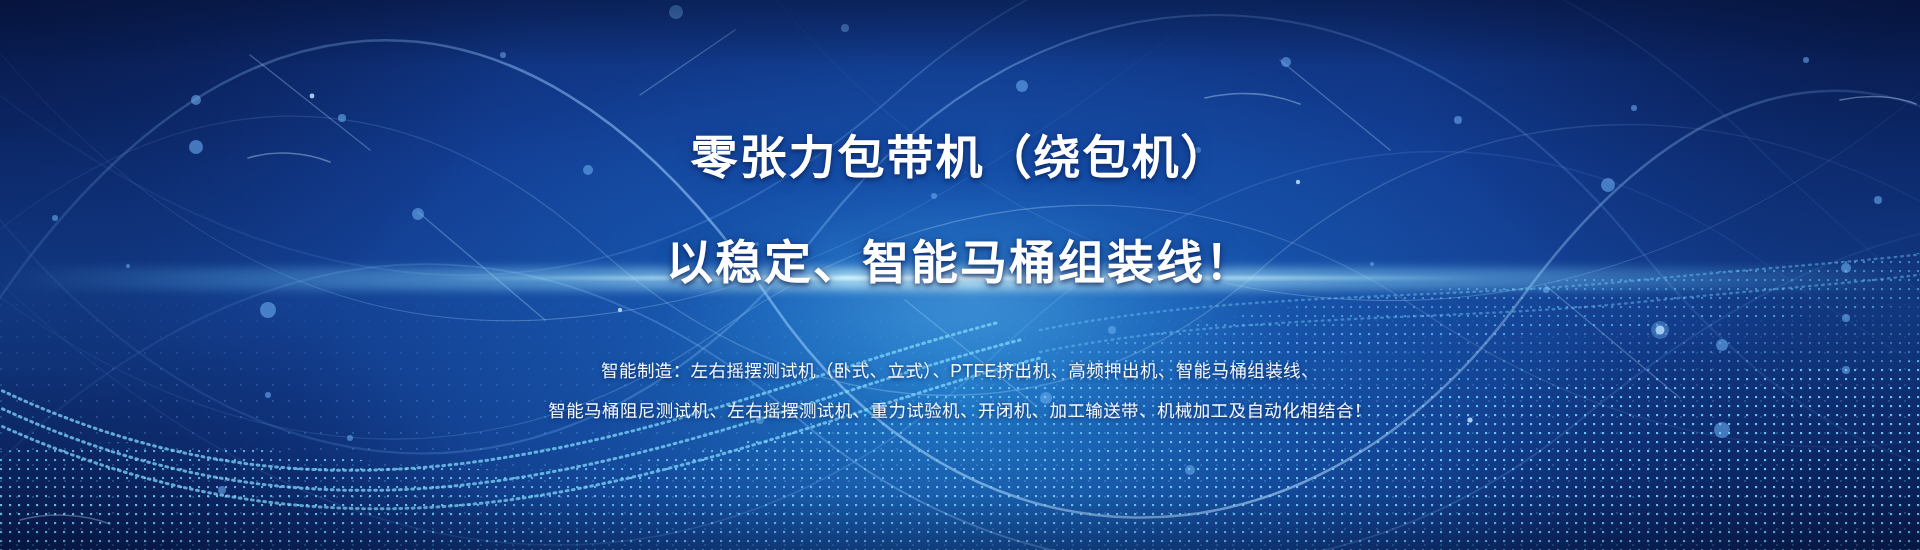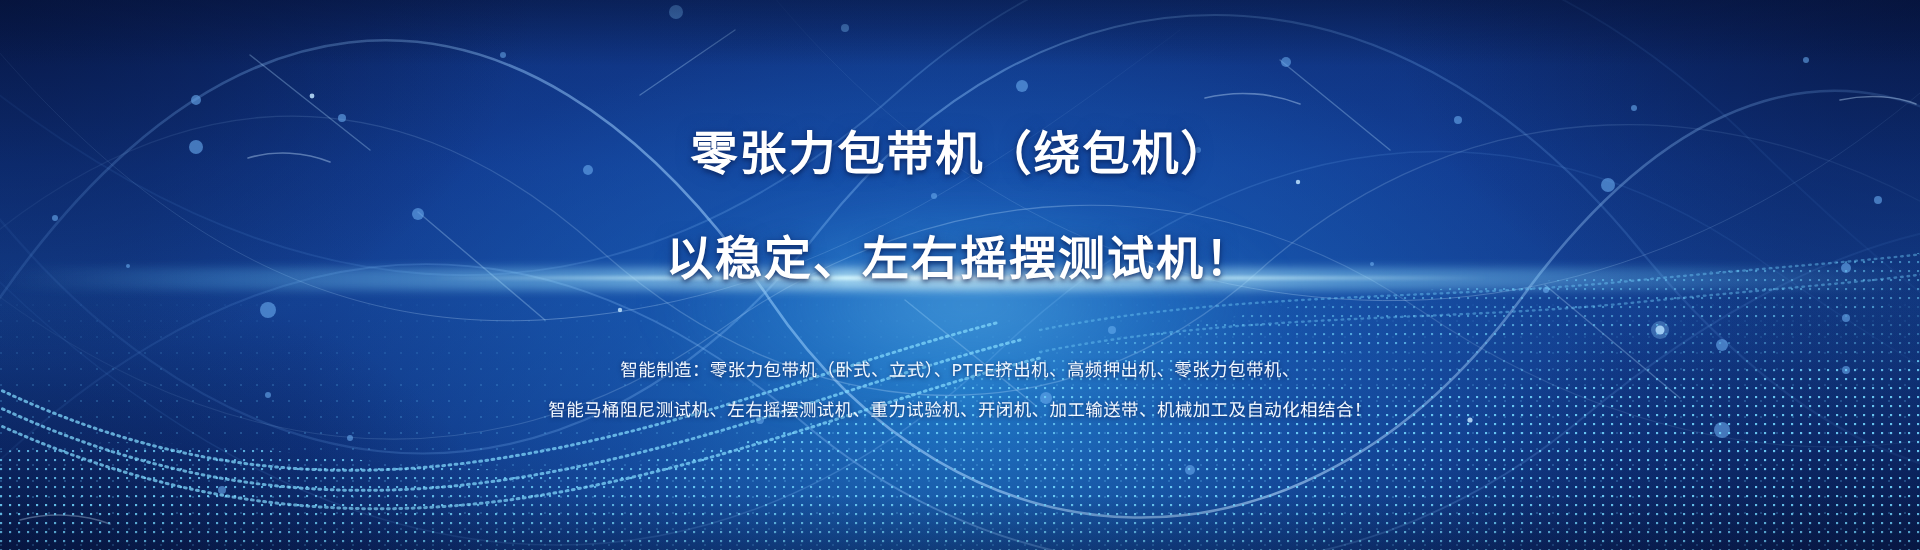--- a/index.html
+++ b/index.html
@@ -5,21 +5,21 @@
   html, body {
     margin: 0;
     padding: 0;
     background: #07142e;
   }
   #banner {
     position: relative;
     width: 1920px;
     height: 550px;
     overflow: hidden;
-    font-family: Liberation Mono, monospace;
+    font-family: Liberation Sans, sans-serif;
     background: #14532d;
     user-select: none;
   }
 
   
   .bg-base {
     position: absolute;
     inset: 0;
     background:
       radial-gradient(ellipse 1100px 620px at 50% 72%,
@@ -364,21 +364,21 @@
     <g fill="none" stroke="#6cc8f6" stroke-opacity="0.45" stroke-width="2.4" stroke-dasharray="1.6 5" stroke-linecap="round">
       <path d="M1040,330 C 1230,292 1430,300 1620,282 C 1760,268 1860,262 1940,252"></path>
       <path d="M1040,352 C 1240,312 1450,322 1640,302 C 1780,288 1870,282 1940,272"></path>
     </g>
   </svg>
 
   <div class="edge-shade"></div>
 
   <div class="content">
     <h1 class="headline">零张力包带机（绕包机）</h1>
-    <h1 class="headline headline-line2">以稳定、左右摇摆测试机！</h1>
+    <h1 class="headline headline-line2">以稳定、智能马桶组装线！</h1>
 
     <div class="subtitle-block">
-      <div class="subtitle-line">智能制造：零张力包带机（卧式、立式）、PTFE挤出机、高频押出机、零张力包带机、</div>
+      <div class="subtitle-line">智能制造：左右摇摆测试机（卧式、立式）、PTFE挤出机、高频押出机、智能马桶组装线、</div>
       <div class="subtitle-line">智能马桶阻尼测试机、左右摇摆测试机、重力试验机、开闭机、加工输送带、机械加工及自动化相结合！</div>
     </div>
   </div>
 
 </div>
 
 </body></html>

